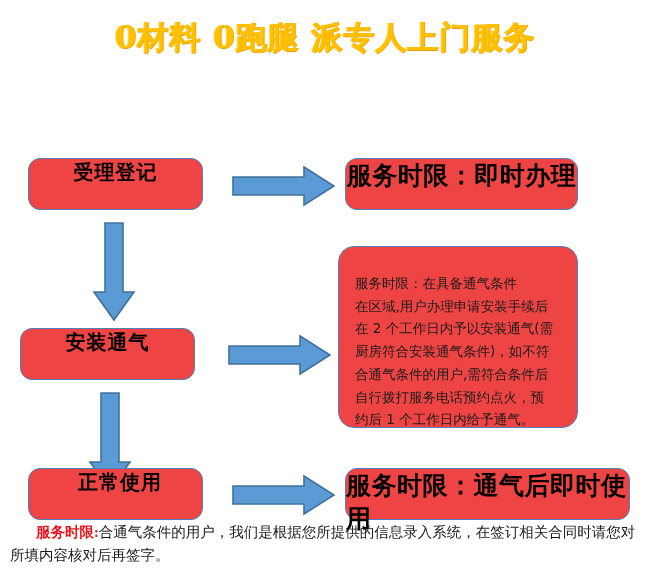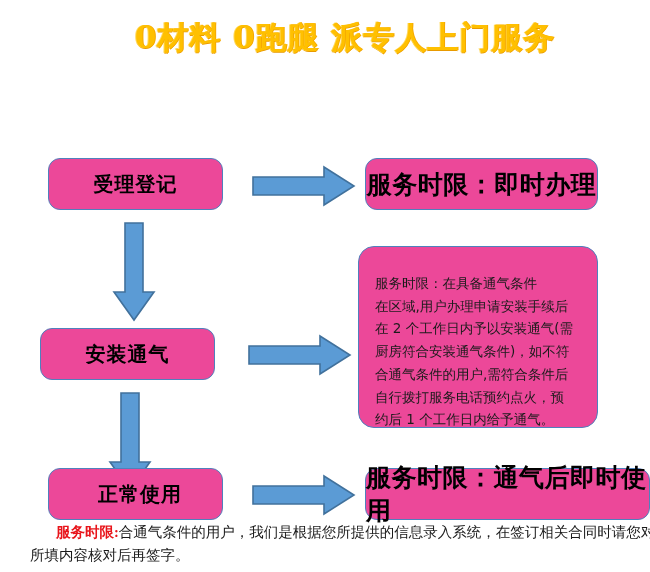--- a/index.html
+++ b/index.html
@@ -11,21 +11,20 @@
     height: 572px;
     background: #ffffff;
     font-family: "Liberation Serif", "DejaVu Serif", serif;
     overflow: hidden;
     position: relative;
   }
   .page {
     position: relative;
     width: 571px;
     height: 572px;
-    margin-left: 20px;
   }
 
   
   .title-main {
     position: absolute;
     left: 0;
     top: 18px;
     width: 650px;
     text-align: center;
     font-family: "DejaVu Serif", "Liberation Serif", serif;
@@ -55,23 +54,23 @@
     text-indent: 8px;
     white-space: nowrap;
   }
 
   
   .fbox {
     position: absolute;
     box-sizing: border-box;
     border: 1.4px solid #4f81bd;
     border-radius: 12px;
-    background: #ec4899;
+    background: #ef4444;
     display: flex;
-    align-items: center;
+    align-items: flex-start;
     justify-content: center;
     font-family: "Liberation Serif", "DejaVu Serif", serif;
     font-weight: bold;
     color: #000000;
   }
   .fbox.stage {
     font-size: 20px;
     letter-spacing: 1px;
   }
   .fbox.result {

